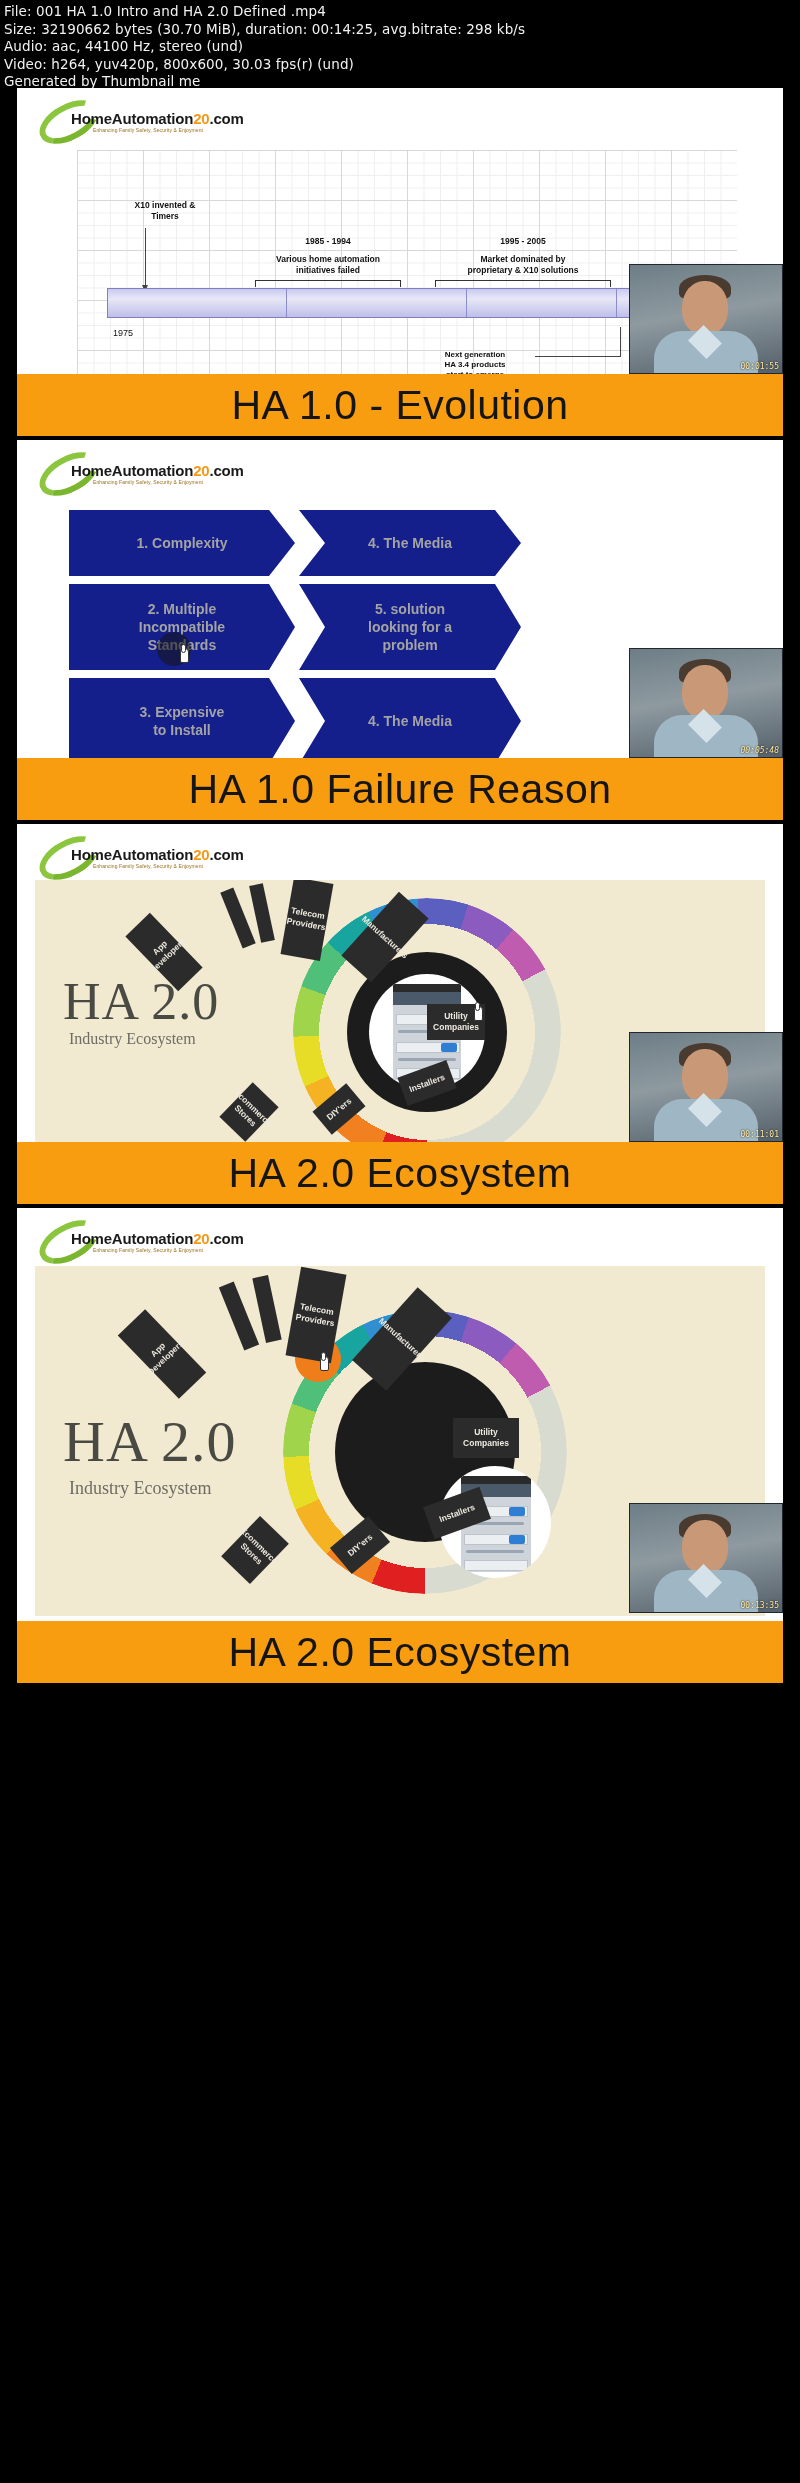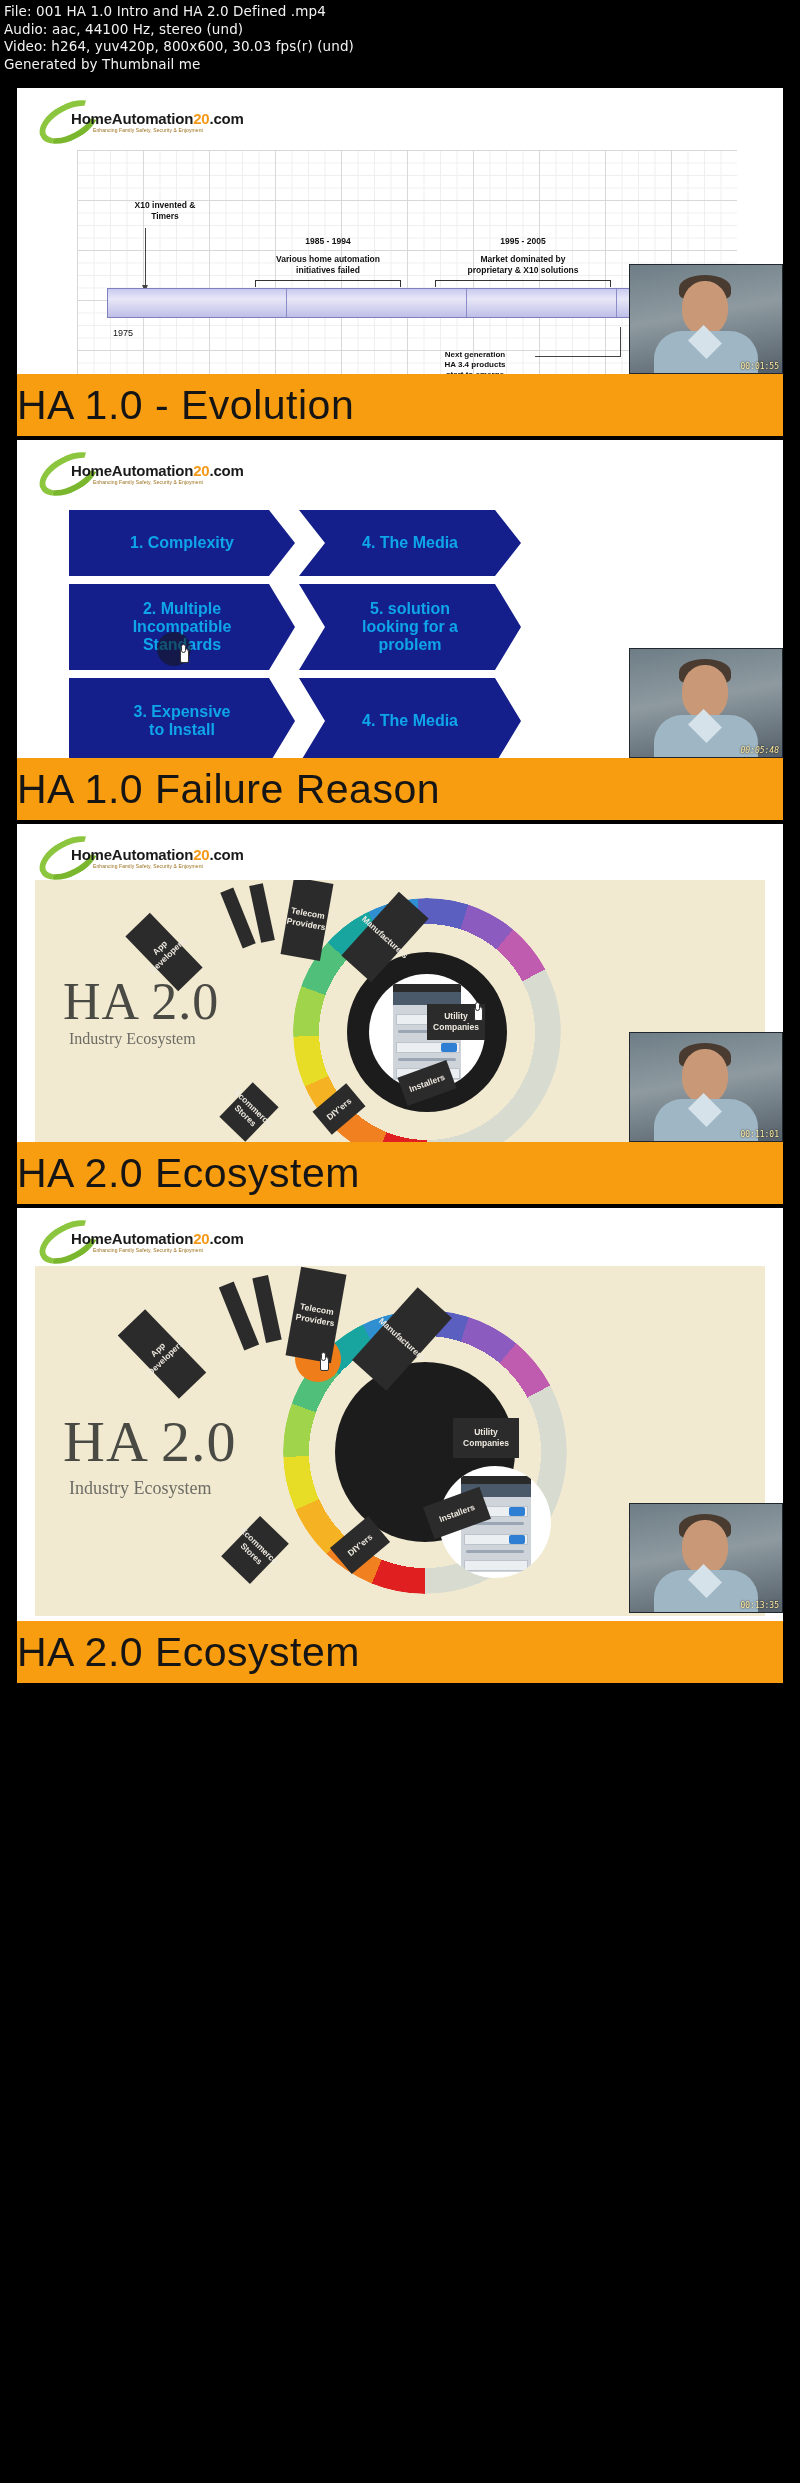--- a/index.html
+++ b/index.html
@@ -25,21 +25,21 @@
 
   
   .slide {
     position:absolute; left:17px; width:766px;
     background:#ffffff; overflow:hidden;
   }
   .slide-body { position:relative; width:100%; background:#fff; }
   .slide-title-bar {
     position:relative; width:100%; height:62px;
     background:#f99d10;
-    display:flex; align-items:center; 
+    display:flex; align-items:center; justify-content:center;
   }
   .slide-title-bar .ttl {
     font-size:41px; color:#151515; font-weight:400; letter-spacing:0.5px;
     font-family:"Liberation Sans", sans-serif;
   }
 
   
   .logo { position:absolute; left:20px; top:14px; width:190px; height:42px; }
   .logo .swoosh {
     position:absolute; left:0; top:2px; width:64px; height:36px;
@@ -150,23 +150,23 @@
   .zwave .zb {
     position:absolute; left:88px; top:2px; width:26px; height:26px;
     border-radius:50%; background:#d81e1e; color:#fff;
     font-size:15px; font-weight:bold; text-align:center; line-height:26px;
     font-family:"DejaVu Sans", sans-serif;
   }
 
   
   .chev-wrap { position:absolute; left:0; top:62px; width:100%; height:330px; }
   .chev {
-    position:absolute; background:#141f8c; color:#0ea5e9;
+    position:absolute; background:#141f8c; color:#a3a3a3;
     display:flex; align-items:center; justify-content:center; text-align:center;
-    font-size:16px; font-weight:bold; line-height:18px; padding:16px 18px;
+    font-size:14px; font-weight:bold; line-height:18px; padding:16px 18px;
     clip-path: polygon(0 0, calc(100% - 26px) 0, 100% 50%, calc(100% - 26px) 100%, 0 100%);
   }
   .chev.right {
     clip-path: polygon(0 0, calc(100% - 26px) 0, 100% 50%, calc(100% - 26px) 100%, 0 100%, 26px 50%);
   }
   .cursor-dot {
     position:absolute; width:34px; height:34px; border-radius:50%;
     background:rgba(20,20,20,0.55);
   }
   .cursor-hand {
@@ -234,20 +234,21 @@
     padding:3px;
   }
 </style>
 </head>
 <body>
 
 <div class="page">
 
   <div class="meta">
     <div>File: 001 HA 1.0 Intro and HA 2.0 Defined .mp4</div>
+    <div>Size: 32190662 bytes (30.70 MiB), duration: 00:14:25, avg.bitrate: 298 kb/s</div>
     <div>Audio: aac, 44100 Hz, stereo (und)</div>
     <div>Video: h264, yuv420p, 800x600, 30.03 fps(r) (und)</div>
     <div>Generated by Thumbnail me</div>
   </div>
 
   <div class="slide" style="top:88px; height:348px;">
     <div class="slide-body" style="height:286px;">
 
       <div class="logo">
         <div class="swoosh"></div>

